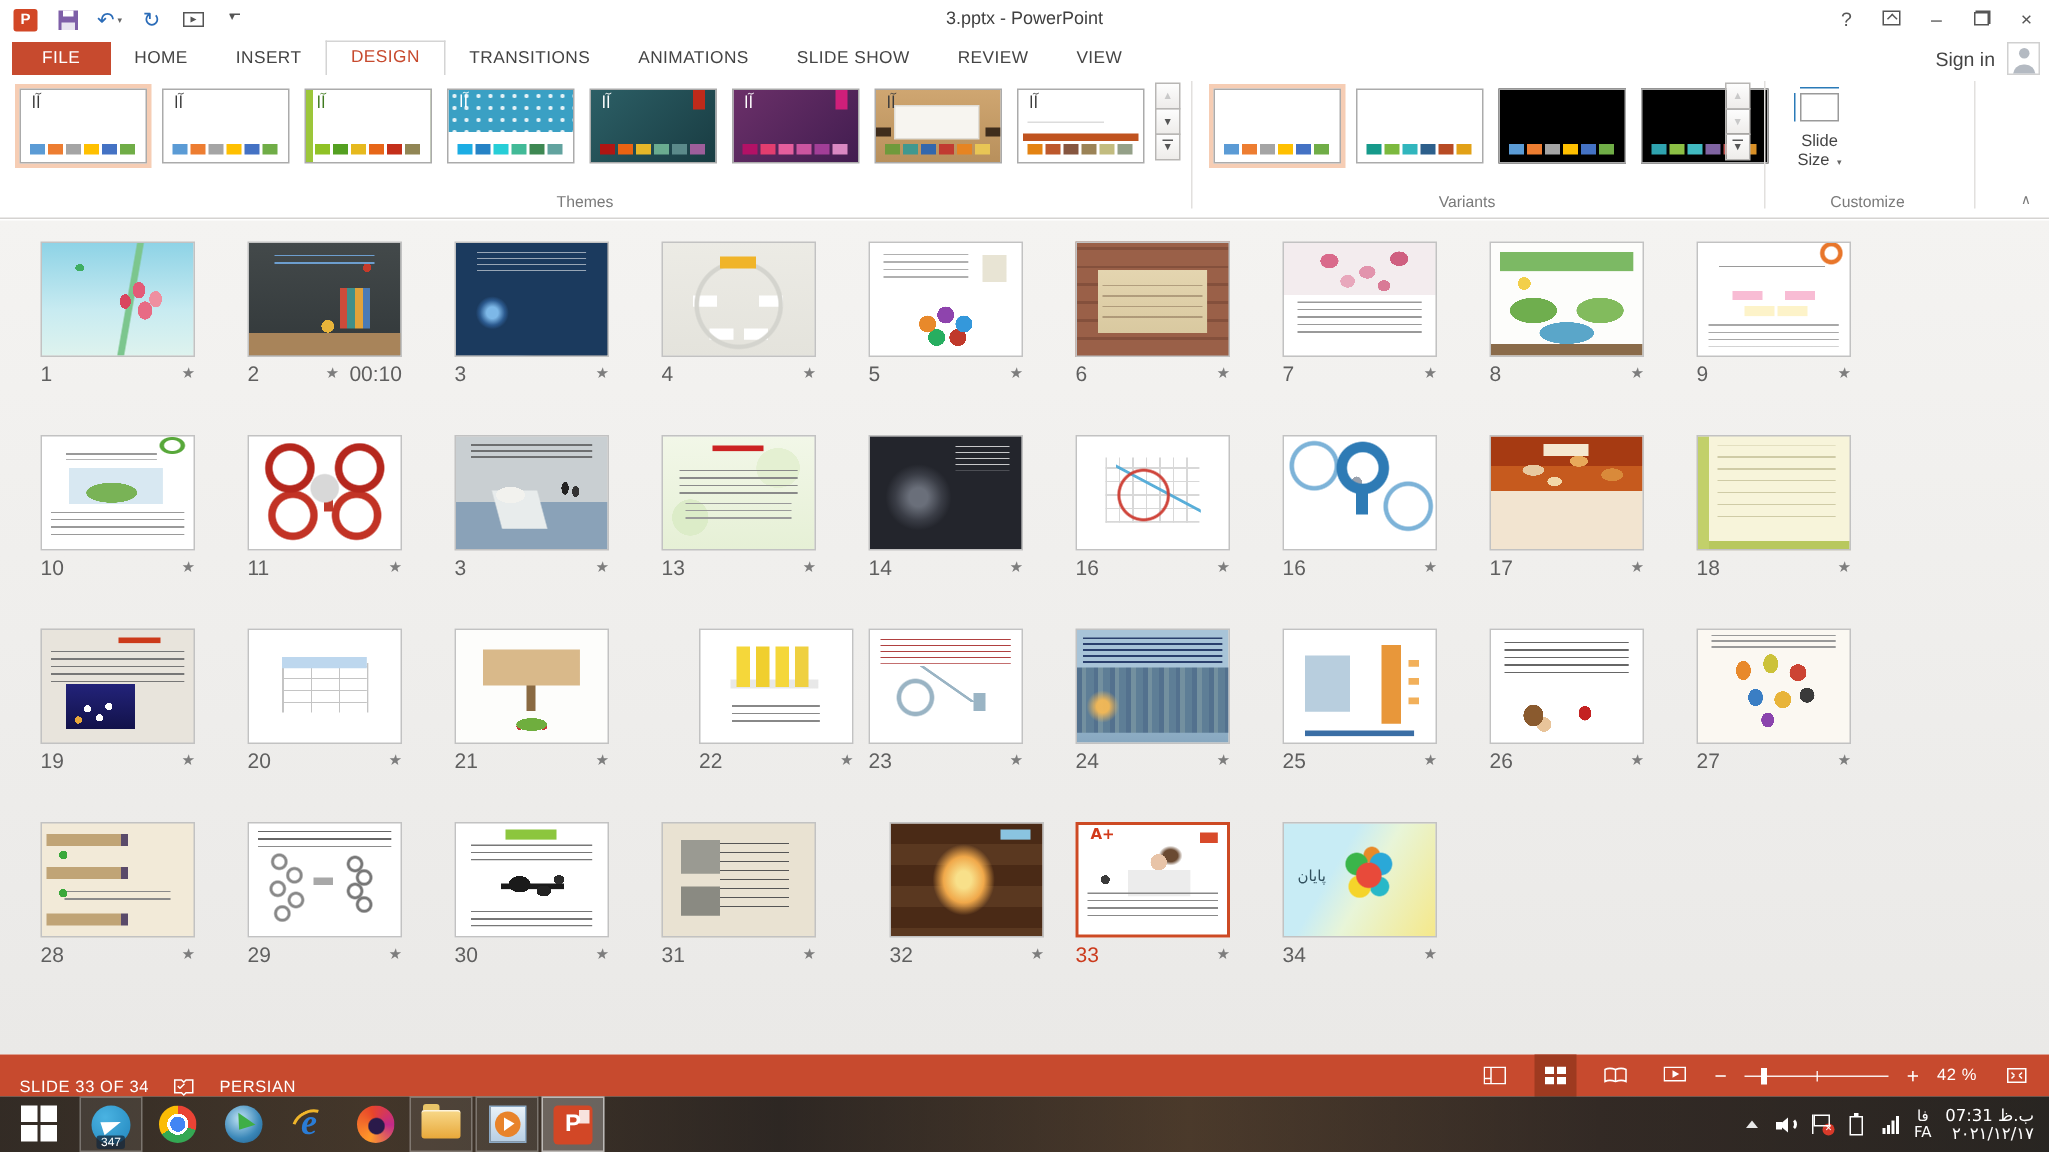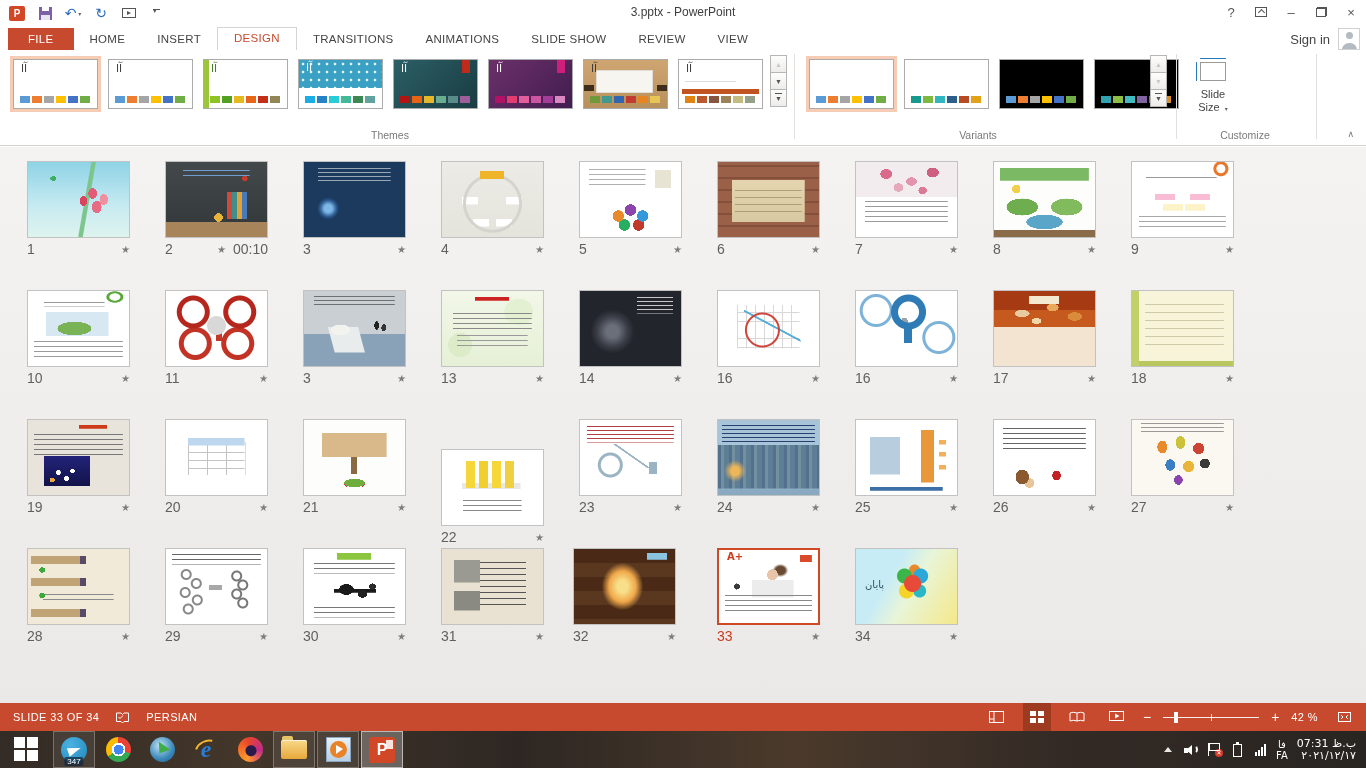--- a/index.html
+++ b/index.html
@@ -116,21 +116,21 @@
   .a26{background:repeating-linear-gradient(180deg,#666 0 1px,transparent 1px 5px) 48% 16%/82% 32% no-repeat,radial-gradient(11px 12px at 28% 76%,#8a5a2e 60%,transparent 61%),radial-gradient(8px 8px at 35% 84%,#e8c49a 60%,transparent 61%),radial-gradient(7px 8px at 62% 74%,#c42222 60%,transparent 61%),#fff}
   .a27{background:radial-gradient(7px 9px at 30% 36%,#e8892b 70%,transparent 71%),radial-gradient(7px 9px at 48% 30%,#ccc23a 70%,transparent 71%),radial-gradient(8px 8px at 66% 38%,#cc4433 70%,transparent 71%),radial-gradient(7px 8px at 38% 60%,#3a7ec4 70%,transparent 71%),radial-gradient(8px 8px at 56% 62%,#e8b43a 70%,transparent 71%),radial-gradient(7px 7px at 72% 58%,#3a3a3a 70%,transparent 71%),radial-gradient(6px 7px at 46% 80%,#8a44ad 70%,transparent 71%),repeating-linear-gradient(180deg,#999 0 1px,transparent 1px 4px) 50% 5%/82% 12% no-repeat,#fbf8f2}
   .a28{background:linear-gradient(90deg,#c0a476 0 68%,#5a4a6a 68% 75%,transparent 75%) 10% 10%/72% 11% no-repeat,linear-gradient(90deg,#c0a476 0 68%,#5a4a6a 68% 75%,transparent 75%) 10% 44%/72% 11% no-repeat,linear-gradient(90deg,#c0a476 0 68%,#5a4a6a 68% 75%,transparent 75%) 10% 90%/72% 11% no-repeat,radial-gradient(4px 4px at 14% 28%,#3aa83a 70%,transparent 71%),radial-gradient(4px 4px at 14% 62%,#3aa83a 70%,transparent 71%),repeating-linear-gradient(180deg,#8a8a8a 0 1px,transparent 1px 5px) 50% 66%/70% 10% no-repeat,#f2ead8}
   .a29{background:radial-gradient(circle at 20% 34%,transparent 3px,#888 4px 5px,transparent 6px),radial-gradient(circle at 30% 46%,transparent 3px,#888 4px 5px,transparent 6px),radial-gradient(circle at 19% 58%,transparent 3px,#888 4px 5px,transparent 6px),radial-gradient(circle at 31% 68%,transparent 3px,#888 4px 5px,transparent 6px),radial-gradient(circle at 22% 80%,transparent 3px,#888 4px 5px,transparent 6px),linear-gradient(#a8a8a8,#a8a8a8) 49% 52%/13% 7% no-repeat,radial-gradient(circle at 70% 36%,transparent 3px,#777 4px 5px,transparent 6px),radial-gradient(circle at 76% 48%,transparent 3px,#777 4px 5px,transparent 6px),radial-gradient(circle at 70% 60%,transparent 3px,#777 4px 5px,transparent 6px),radial-gradient(circle at 76% 72%,transparent 3px,#777 4px 5px,transparent 6px),repeating-linear-gradient(180deg,#666 0 1px,transparent 1px 5px) 50% 7%/88% 14% no-repeat,#fff}
   .a30{background:linear-gradient(#8cc63e,#8cc63e) 50% 6%/34% 9% no-repeat,radial-gradient(12px 9px at 42% 54%,#1a1a1a 60%,transparent 61%),radial-gradient(8px 6px at 58% 60%,#222 60%,transparent 61%),radial-gradient(6px 5px at 68% 50%,#2a2a2a 60%,transparent 61%),linear-gradient(#1a1a1a,#1a1a1a) 52% 56%/42% 5% no-repeat,repeating-linear-gradient(180deg,#777 0 1px,transparent 1px 5px) 50% 22%/80% 14% no-repeat,repeating-linear-gradient(180deg,#777 0 1px,transparent 1px 5px) 50% 90%/80% 14% no-repeat,#fff}
   .a31{background:linear-gradient(#9a9a92,#9a9a92) 16% 20%/26% 30% no-repeat,linear-gradient(#8a8a82,#8a8a82) 16% 76%/26% 26% no-repeat,repeating-linear-gradient(180deg,#555 0 1px,transparent 1px 6px) 70% 40%/46% 58% no-repeat,#e9e2d2}
   .a32{background:linear-gradient(#8ac4e0,#8ac4e0) 90% 6%/20% 9% no-repeat,radial-gradient(28px 32px at 48% 50%,#f8e08a 18%,#f0a84a 48%,rgba(160,60,20,0) 74%),repeating-linear-gradient(180deg,#4a2a16 0 14px,#5a3820 14px 28px)}
   .a33{background:repeating-linear-gradient(180deg,#888 0 1px,transparent 1px 5px) 50% 84%/88% 26% no-repeat,radial-gradient(9px 9px at 54% 34%,#e8c4a8 60%,transparent 61%),radial-gradient(12px 10px at 62% 28%,#6a4a32 40%,transparent 66%),linear-gradient(#ececec,#ececec) 58% 54%/42% 24% no-repeat,linear-gradient(#d84a2a,#d84a2a) 93% 7%/12% 10% no-repeat,radial-gradient(5px 5px at 18% 50%,#3a3a3a 60%,transparent 61%),#fff}
   .a34{background:radial-gradient(circle at 56% 46%,#e84a3a 0 8px,transparent 9px),radial-gradient(circle at 48% 36%,#3ab54a 0 7px,transparent 8px),radial-gradient(circle at 64% 36%,#2aa8d8 0 7px,transparent 8px),radial-gradient(circle at 50% 56%,#f5d42a 0 7px,transparent 8px),radial-gradient(circle at 63% 56%,#28b8c8 0 6px,transparent 7px),radial-gradient(circle at 58% 28%,#e88a2a 0 5px,transparent 6px),linear-gradient(120deg,#c8ecf5 0 35%,#e8f5d8 55%,#f5e88a 100%)}
   
-  #statusbar{position:absolute;left:0;top:703px;width:1366px;height:28px;background:#c74a2e;color:#fff;display:flex;align-items:center;font-size:11px}
+  #statusbar{position:absolute;left:0;top:703px;width:1366px;height:28px;background:#c74a2e;color:#fff;display:flex;align-items:flex-end;font-size:11px}
   #statusbar .lbl{letter-spacing:.4px}
   .sb-left{display:flex;align-items:center;gap:16px;padding-left:13px}
   .sb-right{margin-left:auto;display:flex;align-items:center;gap:12px;padding-right:8px}
   .vbtn{width:28px;height:28px;display:flex;align-items:center;justify-content:center;cursor:default}
   .vbtn.active{background:#9e3a20}
   .ztrack{width:96px;height:1px;background:rgba(255,255,255,.9);position:relative}
   .zthumb{position:absolute;left:11px;top:-5px;width:4px;height:11px;background:#fff}
   .ztick{position:absolute;left:50%;top:-3px;width:1px;height:7px;background:rgba(255,255,255,.85)}
   .zsign{font-size:14px;line-height:14px;cursor:default}
   
@@ -564,21 +564,21 @@
         <span class="sstar">★</span>
       </div>
     </div>
     <div class="scell" style="left: 303px; top: 272px;">
       <div class="sthumb a21"></div>
       <div class="smeta">
         <span class="snum">21</span>
         <span class="sstar">★</span>
       </div>
     </div>
-    <div class="scell" style="left: 441px; top: 272px; margin-top: 30px;">
+    <div class="scell" style="left: 466px; top: 272px;">
       <div class="sthumb a22"></div>
       <div class="smeta">
         <span class="snum">22</span>
         <span class="sstar">★</span>
       </div>
     </div>
     <div class="scell" style="left: 579px; top: 272px;">
       <div class="sthumb a23"></div>
       <div class="smeta">
         <span class="snum">23</span>
@@ -634,21 +634,21 @@
         <span class="sstar">★</span>
       </div>
     </div>
     <div class="scell" style="left: 441px; top: 401px;">
       <div class="sthumb a31"></div>
       <div class="smeta">
         <span class="snum">31</span>
         <span class="sstar">★</span>
       </div>
     </div>
-    <div class="scell" style="left: 573px; top: 401px;">
+    <div class="scell" style="left: 593px; top: 401px;">
       <div class="sthumb a32"></div>
       <div class="smeta">
         <span class="snum">32</span>
         <span class="sstar">★</span>
       </div>
     </div>
     <div class="scell sel" style="left: 717px; top: 401px;">
       <div class="sthumb a33">
         <span class="ov ov-red fa">A+</span>
       </div>

